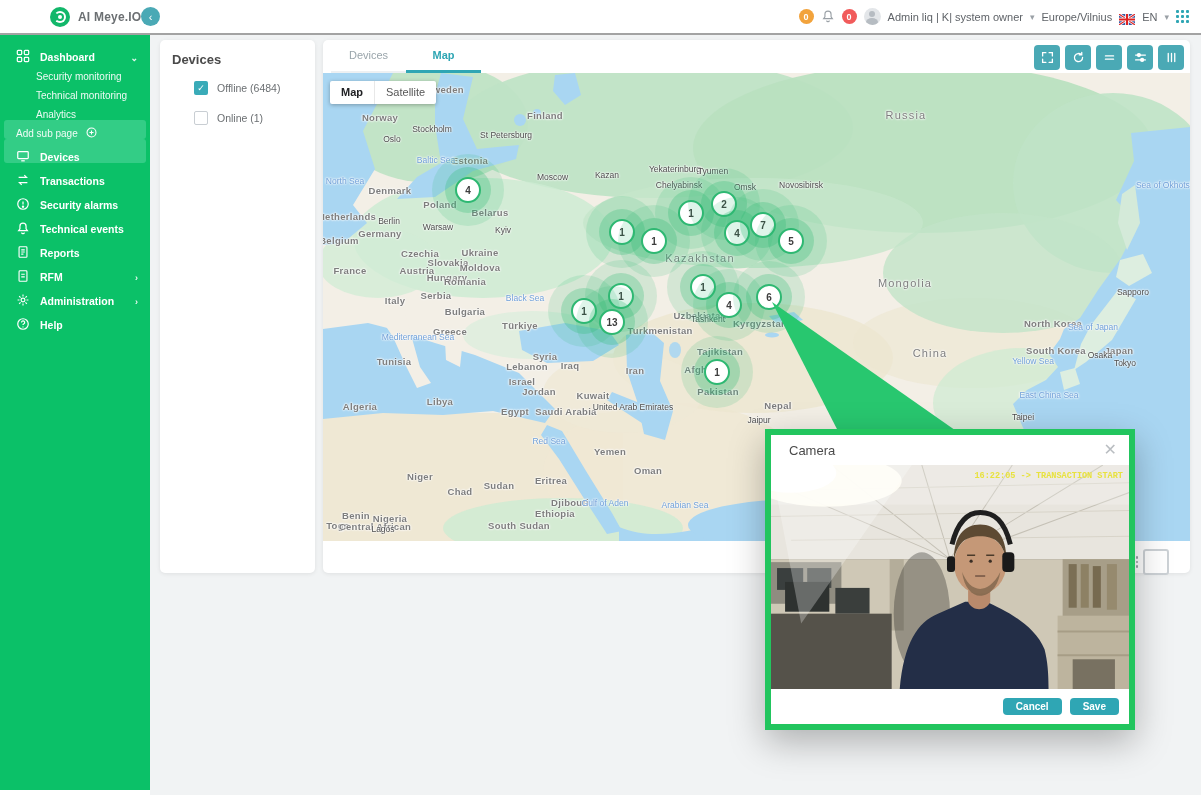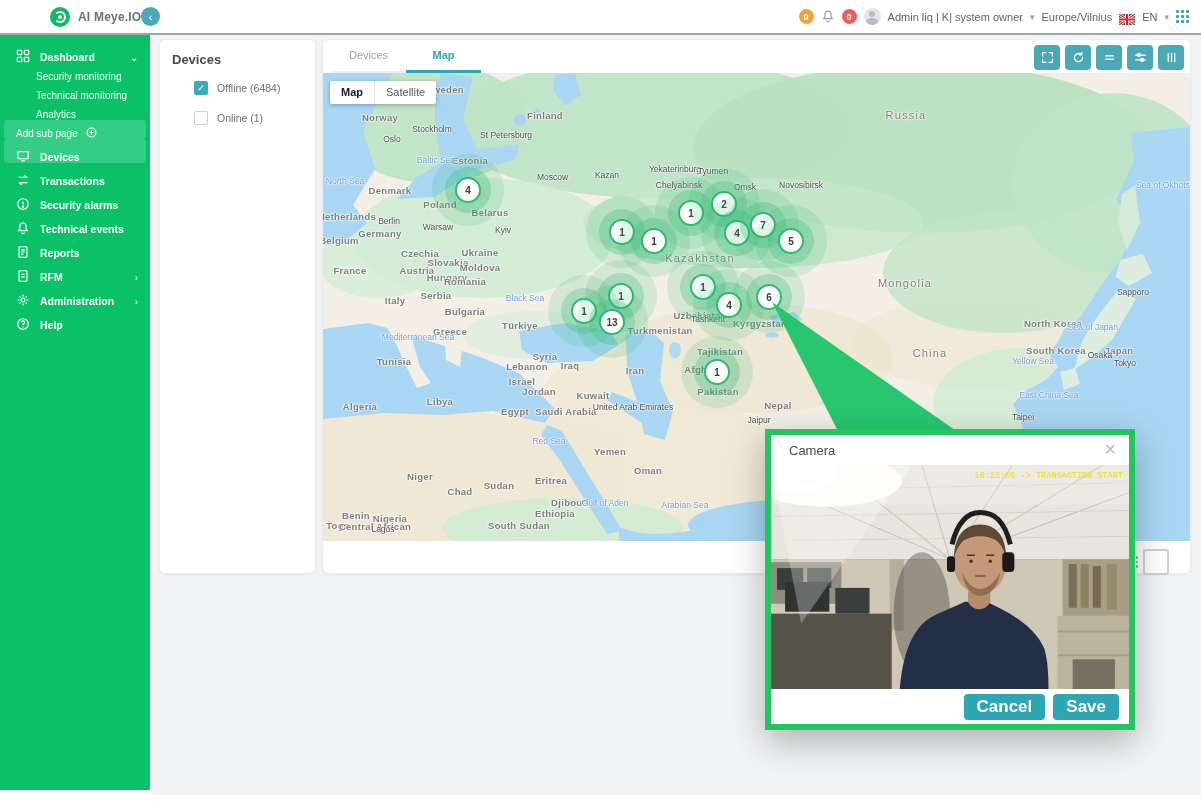--- a/index.html
+++ b/index.html
@@ -91,21 +91,21 @@
   
   .callout{position:absolute;left:760px;top:292px;z-index:8;pointer-events:none}
   .popup{position:absolute;left:765px;top:429px;width:370px;height:301px;background:#fff;
     border:6px solid #22c55e;box-sizing:border-box;z-index:10;box-shadow:0 12px 34px rgba(0,0,0,.28)}
   .popup-head{height:30px;display:flex;align-items:center;justify-content:space-between;padding:0 12px 0 18px}
   .popup-title{font-size:13px;color:#4a4a4a}
   .popup-close{font-size:16px;color:#b9bdc1;cursor:pointer;line-height:1}
   .video{width:358px;height:224px;position:relative;background:#777}
   .video svg{display:block}
   .popup-foot{height:35px;display:flex;align-items:center;justify-content:flex-end;gap:8px;padding-right:10px}
-  .pbtn{background:#2fa6b4;color:#fff;font-size:17px;font-weight:bold;border:none;border-radius:4px;
+  .pbtn{background:#2fa6b4;color:#fff;font-size:10px;font-weight:bold;border:none;border-radius:4px;
     padding:3px 13px;cursor:pointer;font-family:"Liberation Sans",sans-serif}
 </style>
 </head>
 <body>
 
 <div class="header">
   <div class="logo-wrap">
     <div class="logo-mark"></div>
     <div class="logo-text">AI Meye.IO</div>
   </div>

